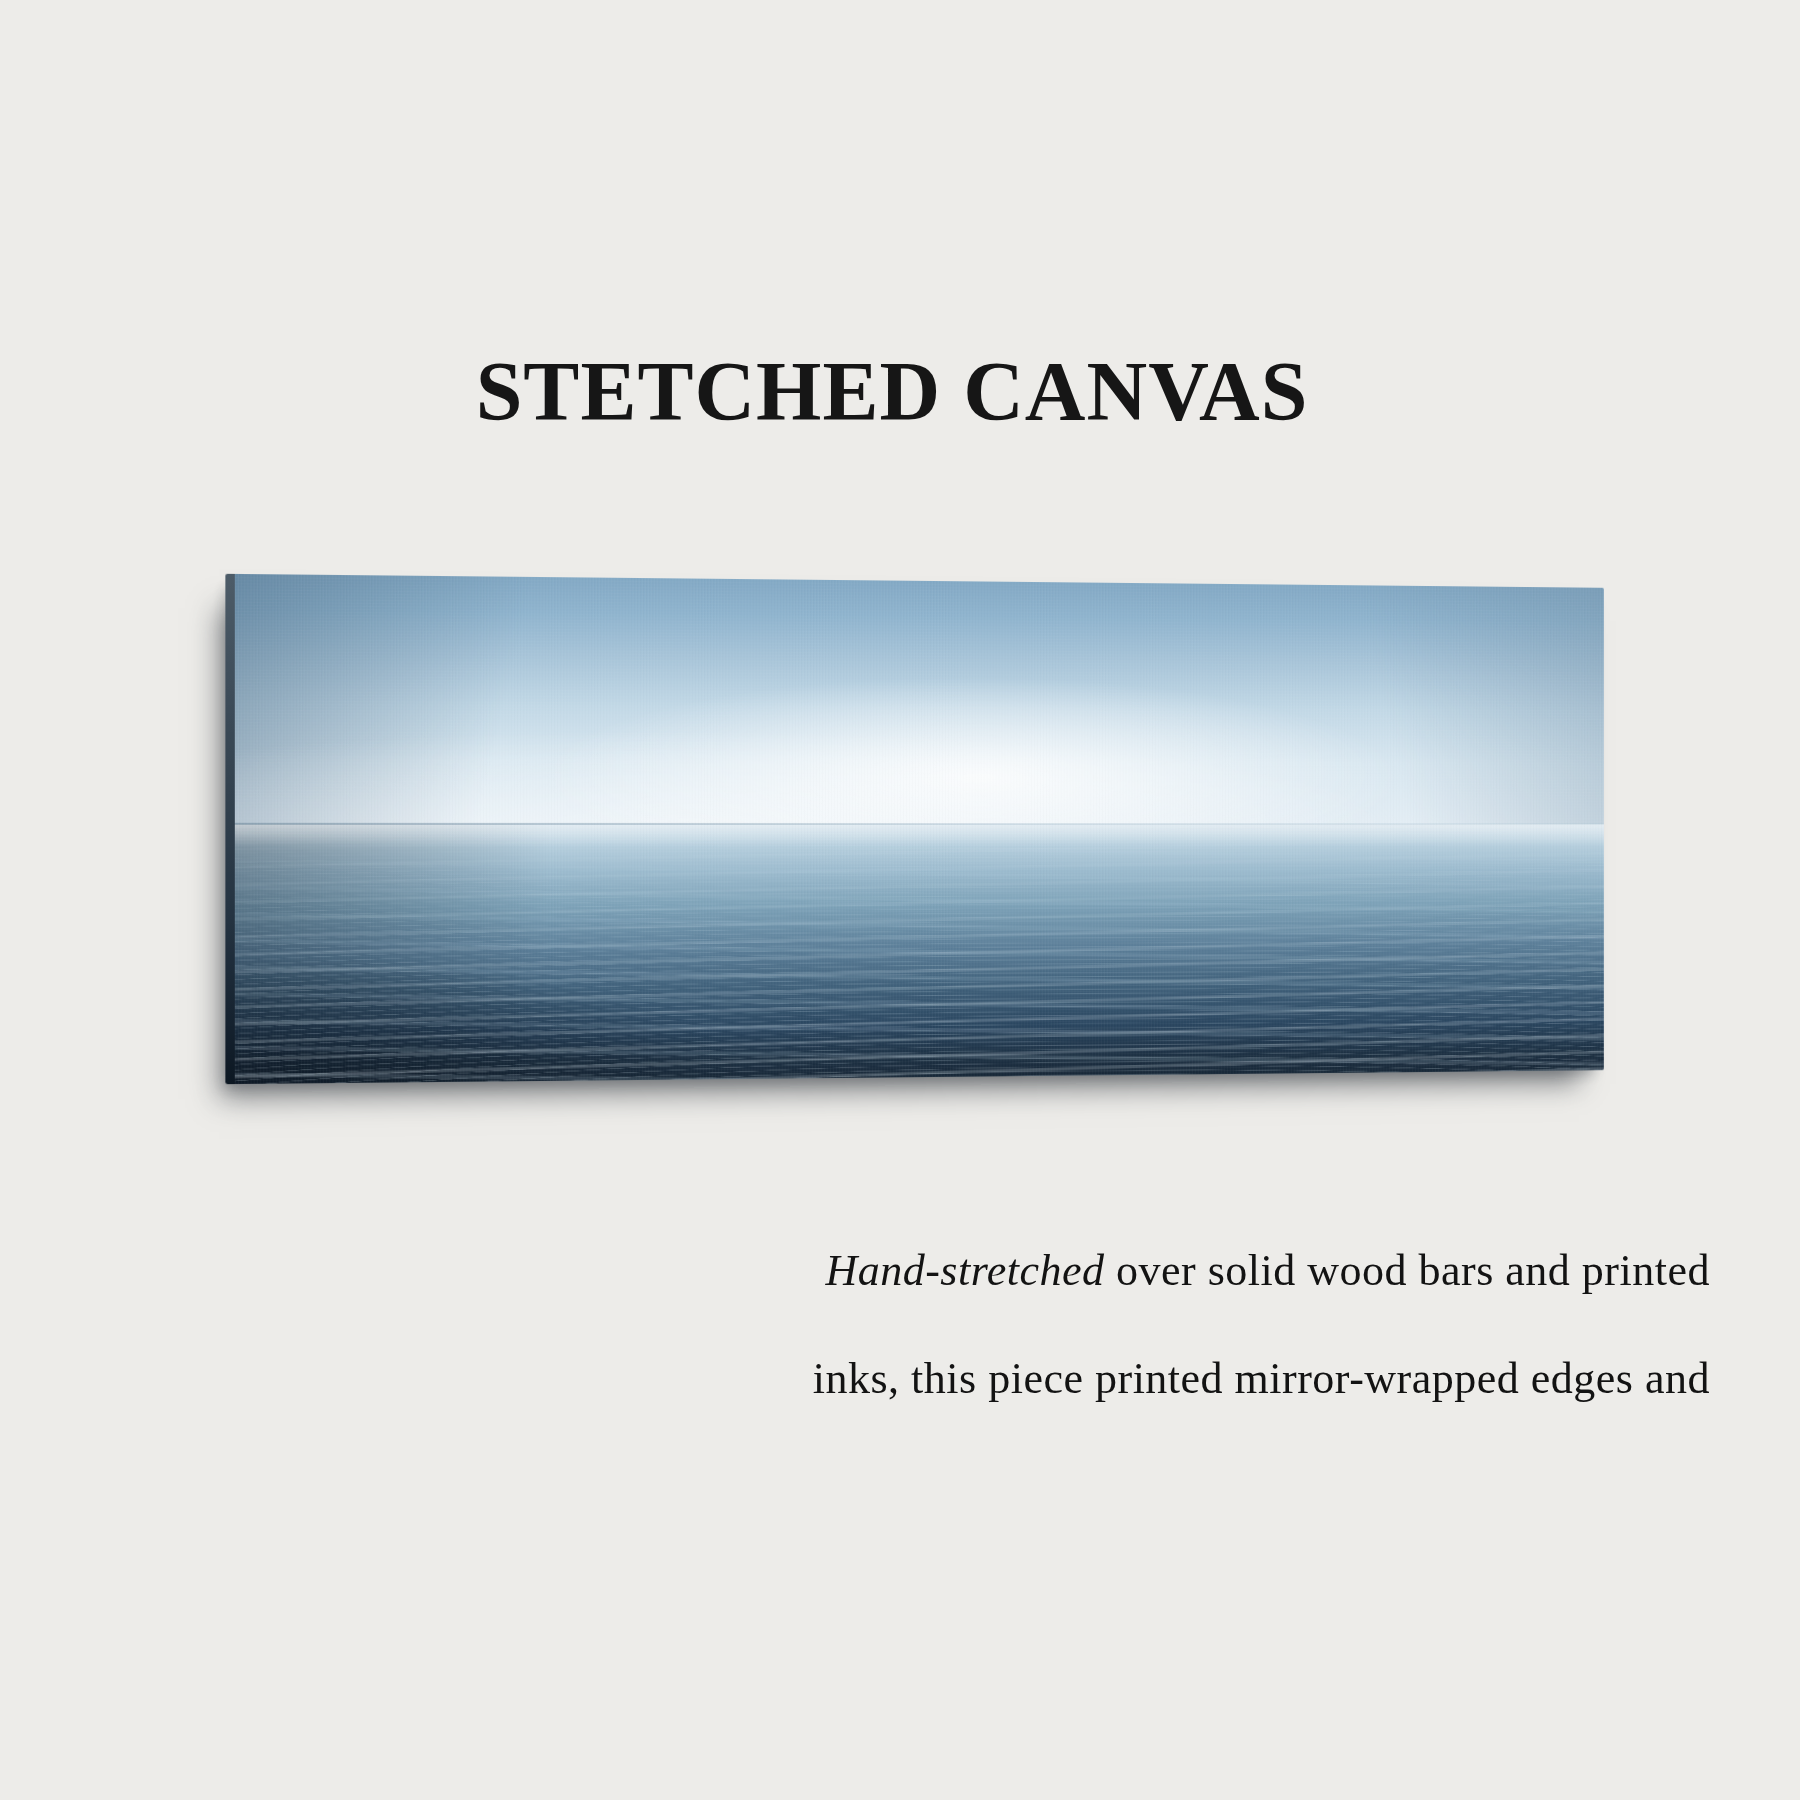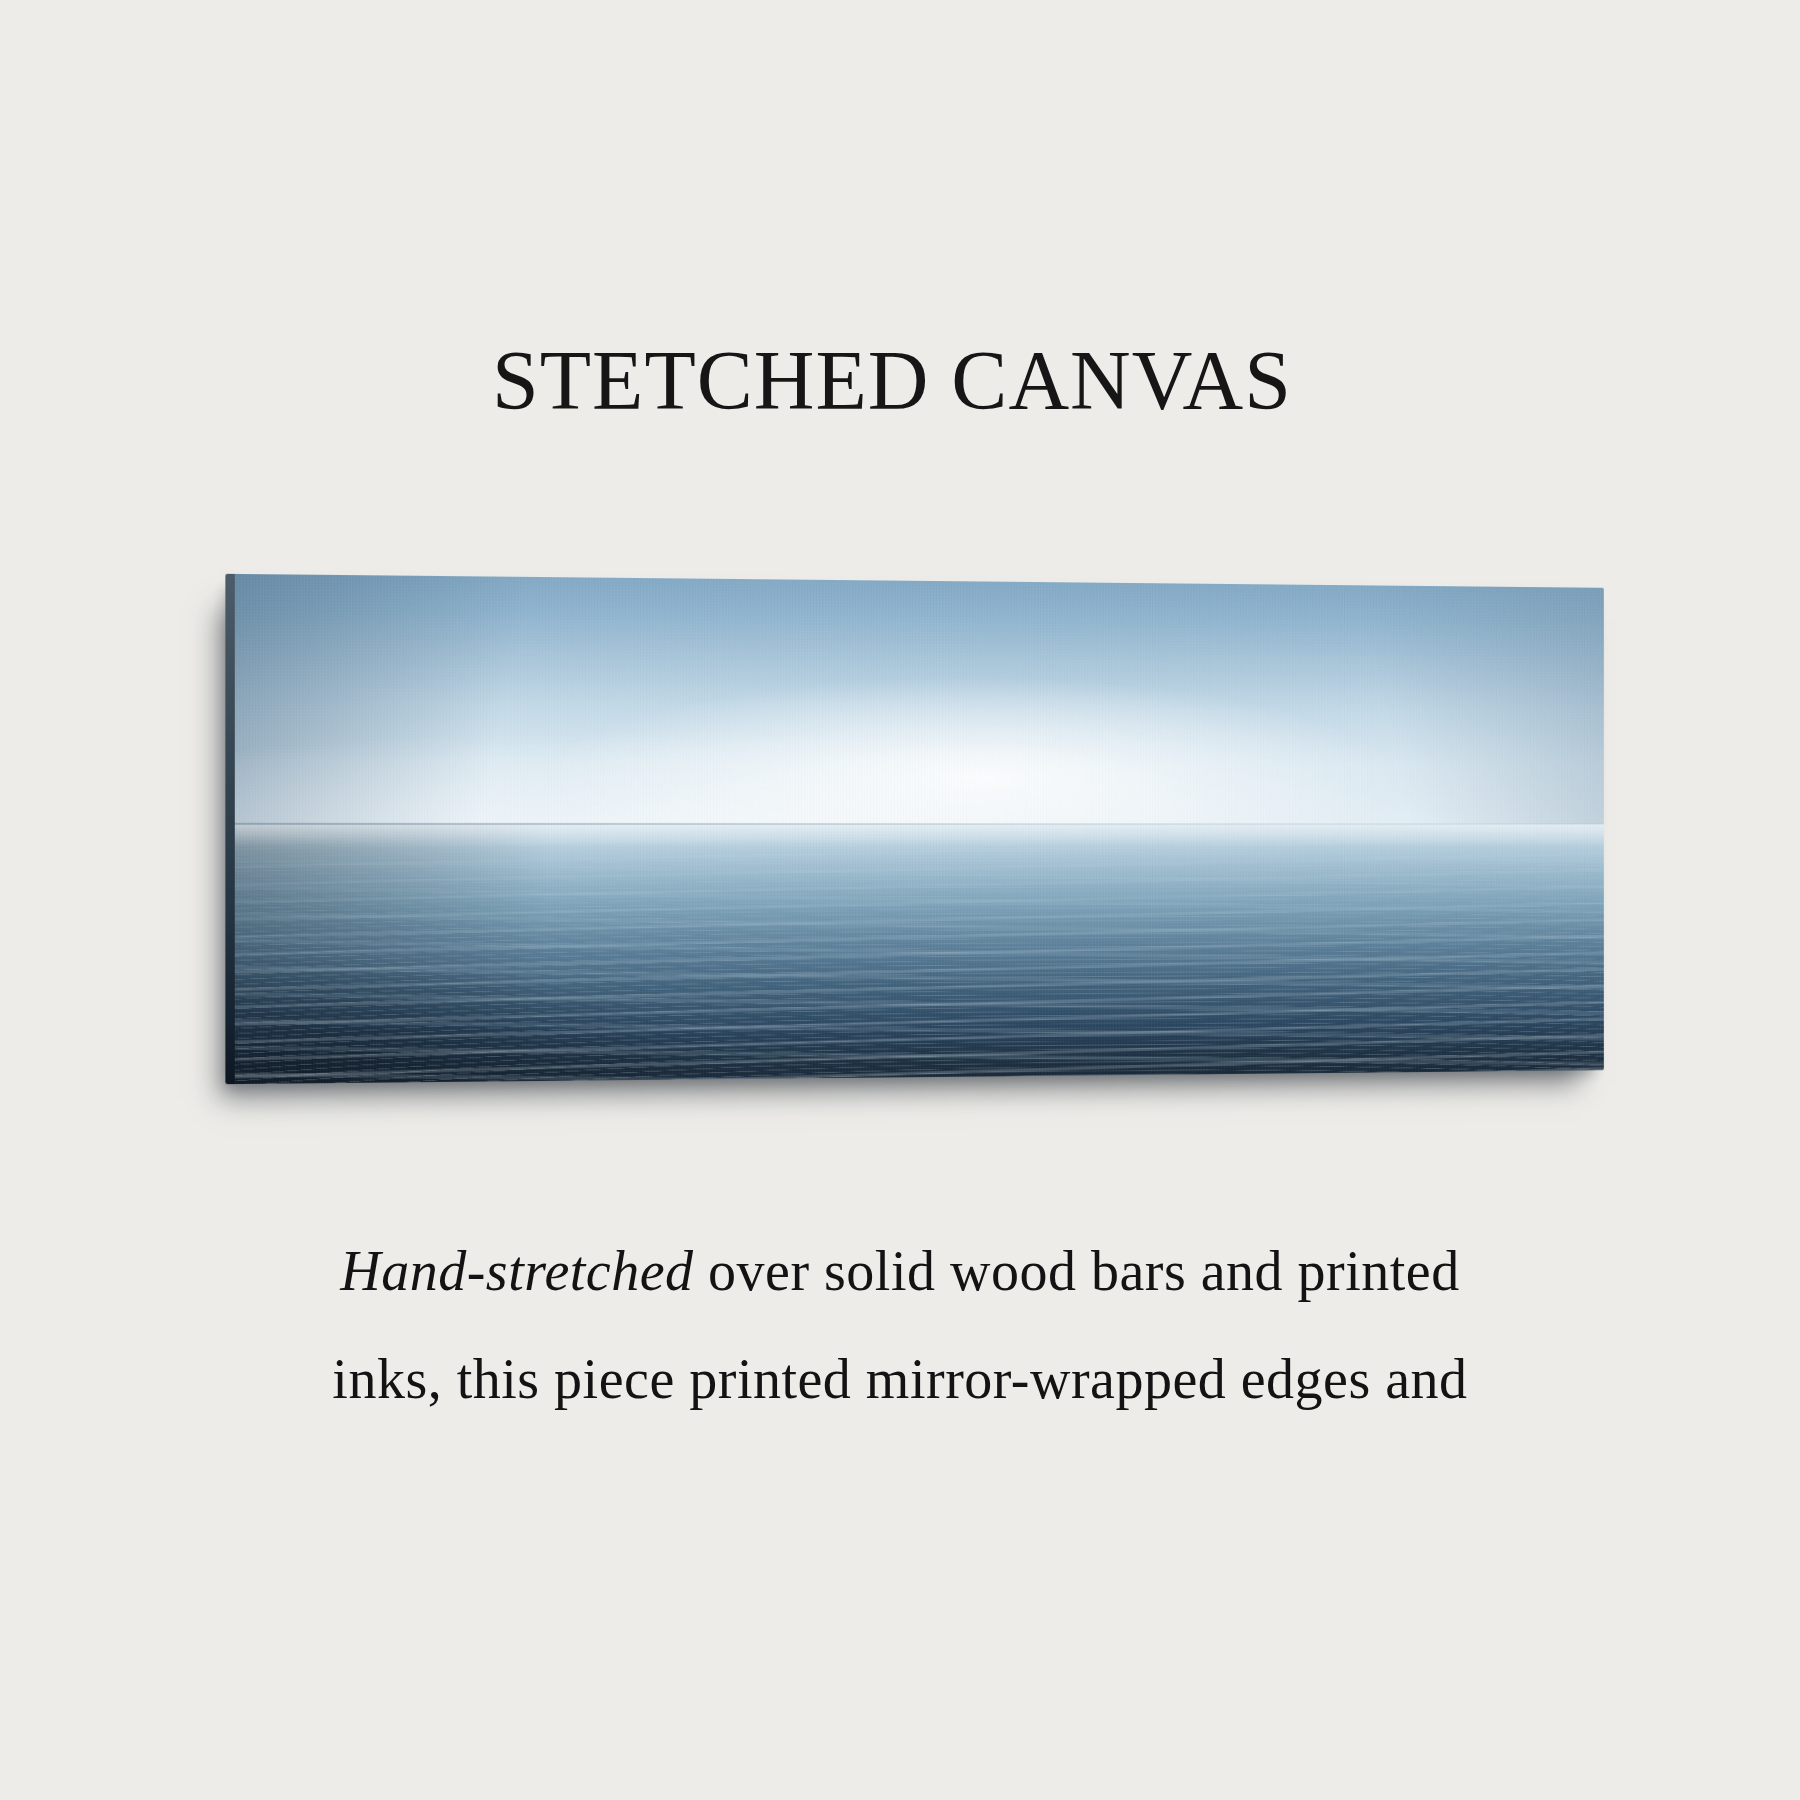--- a/index.html
+++ b/index.html
@@ -15,25 +15,25 @@
     overflow: hidden;
     font-family: "Liberation Serif", "DejaVu Serif", serif;
   }
 
   
   .title {
     position: absolute;
     top: 334px;
     left: 0;
     right: 16px;
-    margin: 5px;
+    margin: 16px;
     text-align: center;
     font-size: 84px;
     line-height: 1;
-    font-weight: 400;
+    font-weight: 700;
     letter-spacing: 1px;
     color: #161616;
   }
 
   
   .canvas3d {
     position: absolute;
     left: 242px;
     top: 581px;
     width: 1384px;
@@ -129,22 +129,22 @@
         rgba(255,255,255,0) 1px, rgba(255,255,255,0) 3px);
     opacity: 0.8;
   }
 
   
   .description {
     position: absolute;
     top: 1217px;
     left: 90px;
     right: 90px;
-    text-align: center;
-    font-size: 56px;
+    text-align: right;
+    font-size: 44px;
     line-height: 108px;
     letter-spacing: 0.5px;
     color: #131313;
   }
   .description p {
     margin: 0;
   }
   .it {
     font-style: italic;
   }

